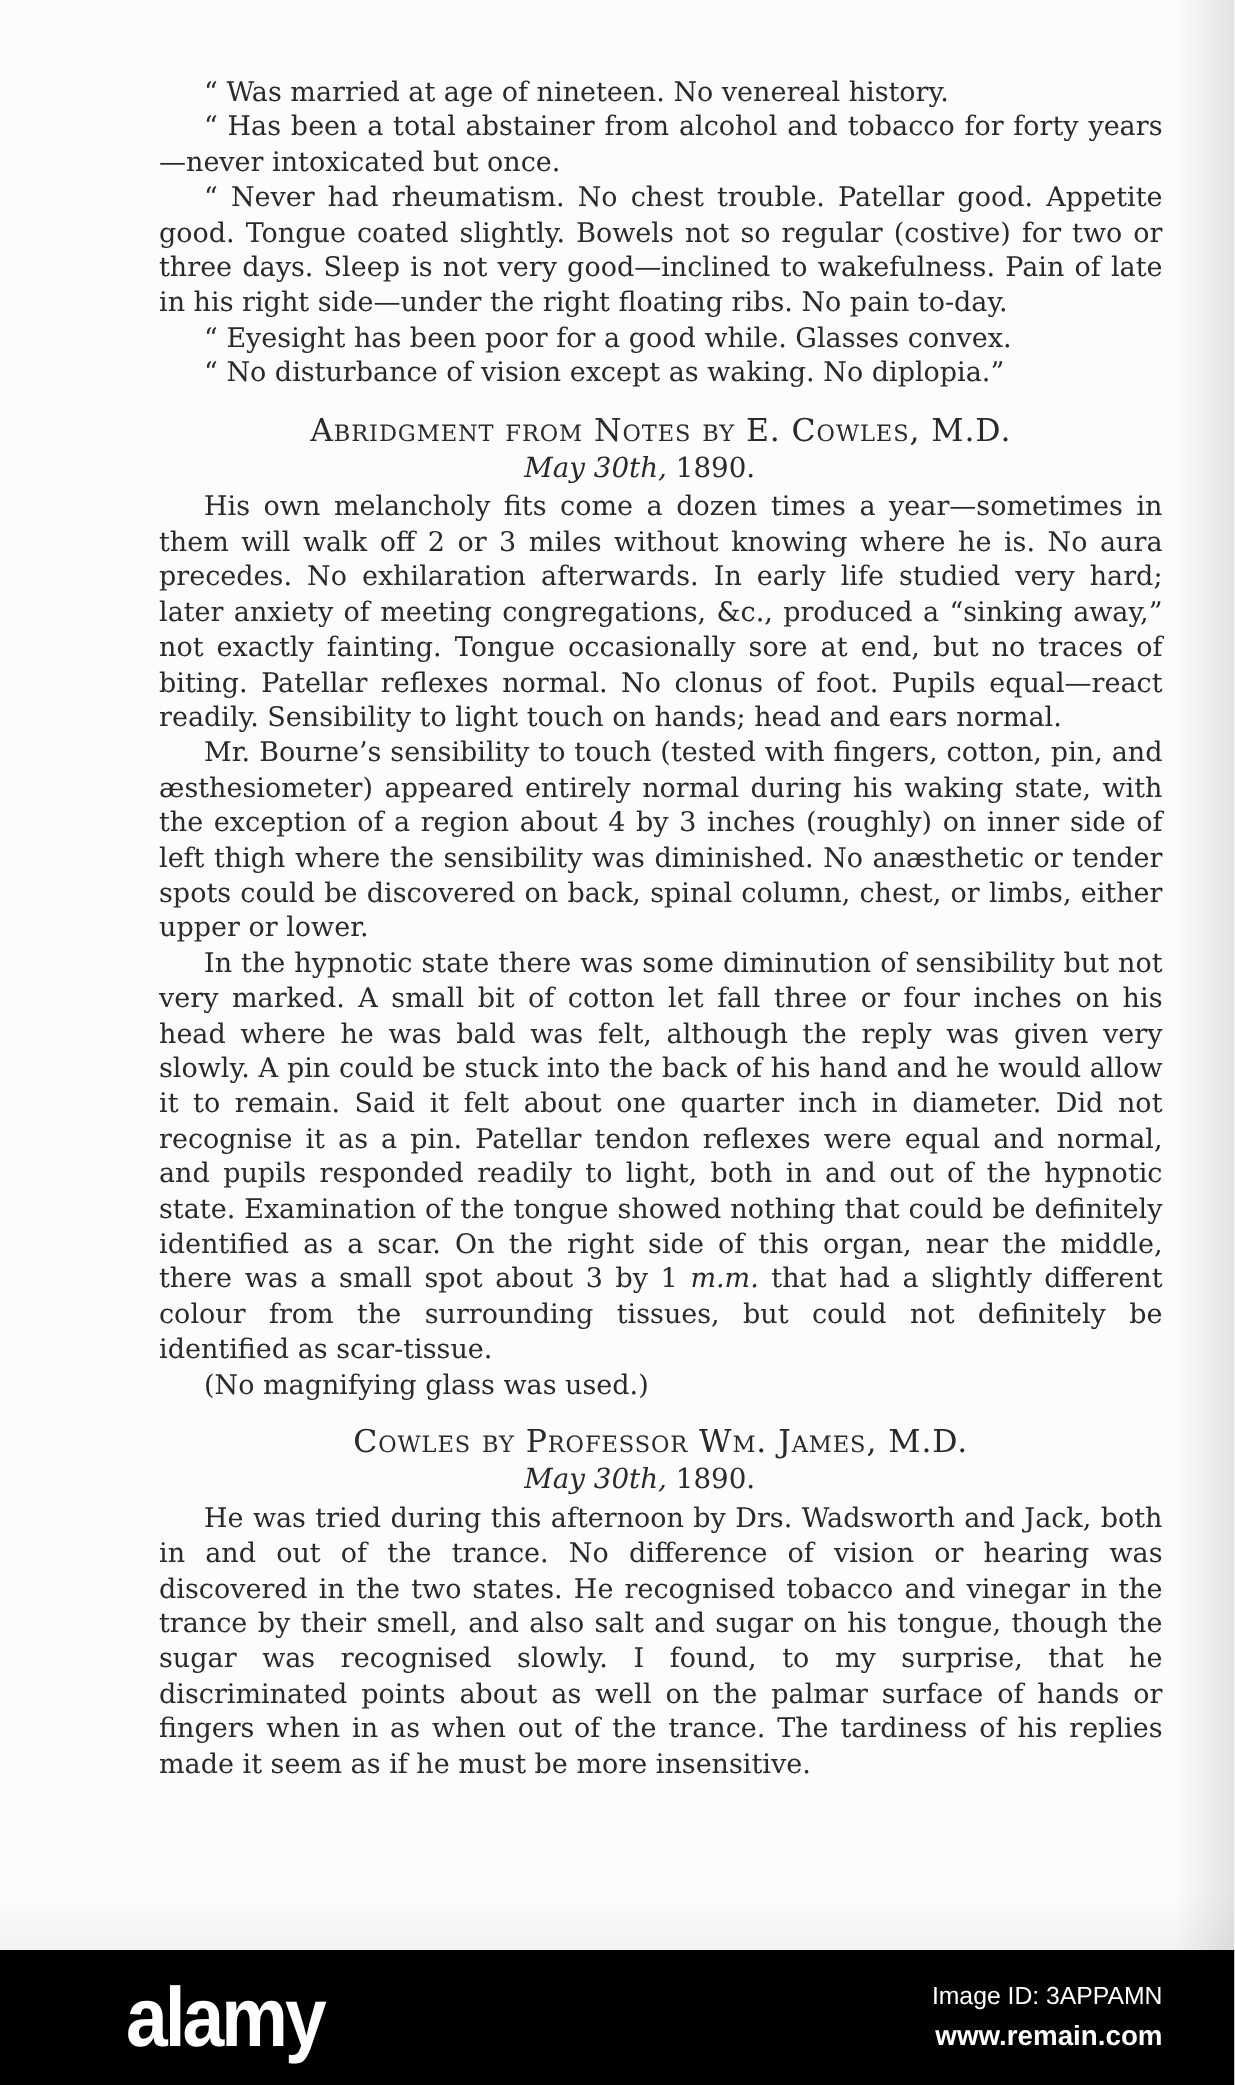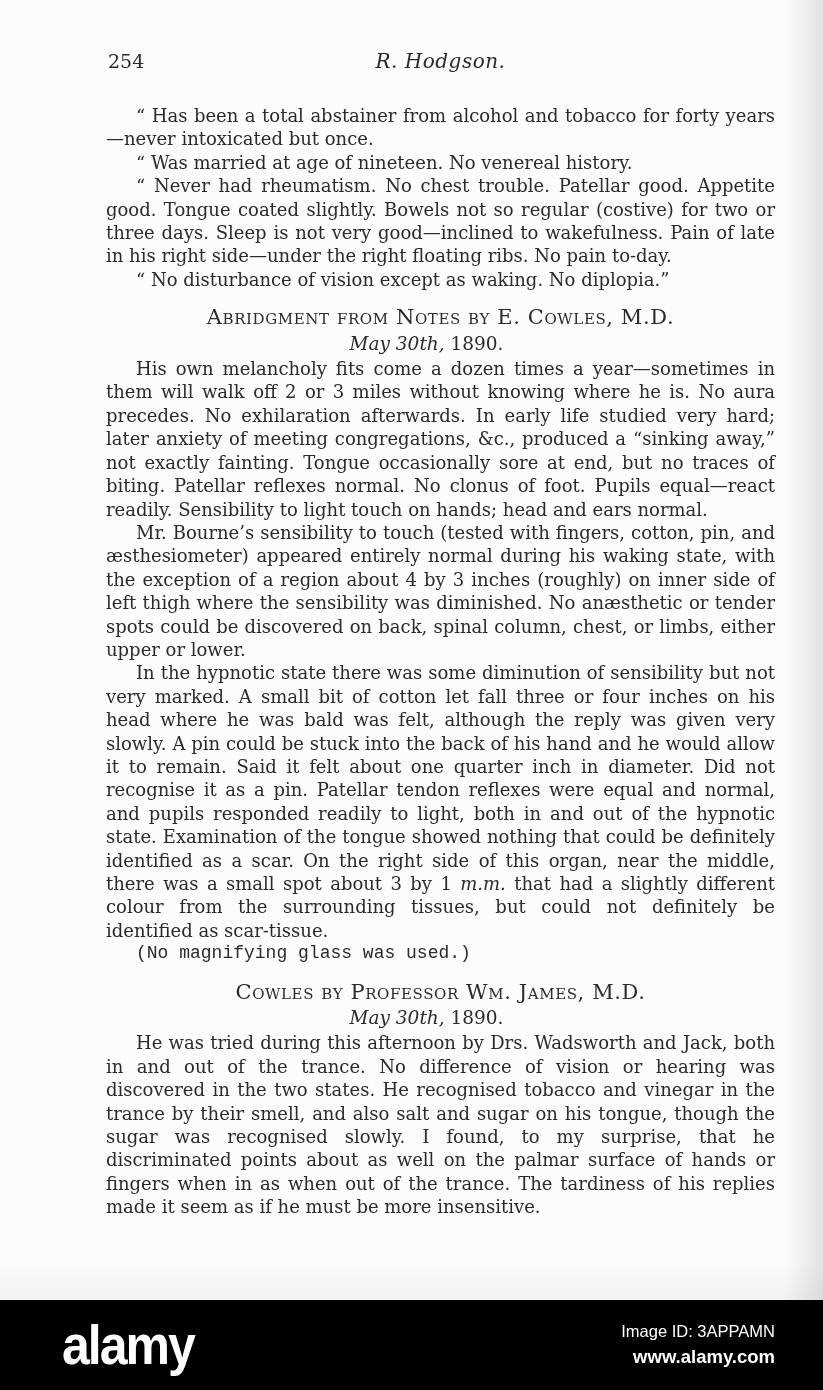--- a/index.html
+++ b/index.html
@@ -66,21 +66,20 @@
     letter-spacing: 0.5px;
   }
   p.body-par {
     margin: 0;
     text-indent: 30px;
     text-align: justify;
   }
   p.plain-line {
     margin: 0;
     text-indent: 30px;
-    font-family: Liberation Mono, monospace;
   }
   .section-heading {
     margin: 15px 0 2px 0;
     text-align: center;
     font-variant: small-caps;
     font-size: 21px;
     letter-spacing: 0.6px;
     white-space: nowrap;
   }
   .date-line {
@@ -98,21 +97,21 @@
     position: absolute;
     left: 0;
     top: 1300px;
     width: 823px;
     height: 90px;
     background: #000000;
     display: flex;
     align-items: center;
     justify-content: space-between;
     box-sizing: border-box;
-    padding: 0 48px 0 62px;
+    padding: 0 48px 0 84px;
   }
   .alamy-logo {
     color: #ffffff;
     font-family: "Liberation Sans", sans-serif;
     font-weight: bold;
     font-size: 50px;
     letter-spacing: -2px;
     line-height: 1;
     transform: scaleY(1.12);
   }
@@ -132,28 +131,25 @@
 </style>
 </head>
 <body>
 
 <div class="paper">
   <div class="paper-edge-right"></div>
   <div class="paper-edge-bottom"></div>
 
   <div class="content">
 
-    <div class="page-header">
-      <span class="page-number">254</span>
-      <span class="running-title">R. Hodgson.</span>
-    </div>
 
+    <p class="body-par">“ Was married at age of nineteen.  No venereal history.</p>
     <p class="body-par">“ Has been a total abstainer from alcohol and tobacco for forty years—never intoxicated but once.</p>
-    <p class="body-par">“ Was married at age of nineteen.  No venereal history.</p>
     <p class="body-par">“ Never had rheumatism.  No chest trouble.  Patellar good.  Appetite good.  Tongue coated slightly.  Bowels not so regular (costive) for two or three days.  Sleep is not very good—inclined to wakefulness.  Pain of late in his right side—under the right floating ribs.  No pain to-day.</p>
+    <p class="body-par">“ Eyesight has been poor for a good while.  Glasses convex.</p>
     <p class="body-par">“ No disturbance of vision except as waking.  No diplopia.”</p>
 
     <p class="section-heading">Abridgment from Notes by E. Cowles, M.D.</p>
     <p class="date-line"><span class="it">May 30th,</span><span> 1890.</span></p>
     <p class="body-par">His own melancholy fits come a dozen times a year—sometimes in them will walk off 2 or 3 miles without knowing where he is.  No aura precedes.  No exhilaration afterwards.  In early life studied very hard; later anxiety of meeting congregations, &amp;c., produced a “sinking away,” not exactly fainting.  Tongue occasionally sore at end, but no traces of biting.  Patellar reflexes normal.  No clonus of foot.  Pupils equal—react readily.  Sensibility to light touch on hands; head and ears normal.</p>
 
     <p class="body-par">Mr. Bourne’s sensibility to touch (tested with fingers, cotton, pin, and æsthesiometer) appeared entirely normal during his waking state, with the exception of a region about 4 by 3 inches (roughly) on inner side of left thigh where the sensibility was diminished.  No anæsthetic or tender spots could be discovered on back, spinal column, chest, or limbs, either upper or lower.</p>
     <p class="body-par"><span>In the hypnotic state there was some diminution of sensibility but not very marked.  A small bit of cotton let fall three or four inches on his head where he was bald was felt, although the reply was given very slowly.  A pin could be stuck into the back of his hand and he would allow it to remain.  Said it felt about one quarter inch in diameter.  Did not recognise it as a pin.  Patellar tendon reflexes were equal and normal, and pupils responded readily to light, both in and out of the hypnotic state.  Examination of the tongue showed nothing that could be definitely identified as a scar.  On the right side of this organ, near the middle, there was a small spot about 3 by 1 </span><span class="mm-italic">m.m.</span><span> that had a slightly different colour from the surrounding tissues, but could not definitely be identified as scar-tissue.</span></p>
     <p class="plain-line">(No magnifying glass was used.)</p>
 
@@ -161,15 +157,15 @@
     <p class="date-line"><span class="it">May 30th,</span><span> 1890.</span></p>
     <p class="body-par">He was tried during this afternoon by Drs. Wadsworth and Jack, both in and out of the trance.  No difference of vision or hearing was discovered in the two states.  He recognised tobacco and vinegar in the trance by their smell, and also salt and sugar on his tongue, though the sugar was recognised slowly.  I found, to my surprise, that he discriminated points about as well on the palmar surface of hands or fingers when in as when out of the trance.  The tardiness of his replies made it seem as if he must be more insensitive.</p>
 
   </div>
 </div>
 
 <div class="watermark-bar">
   <div class="alamy-logo">alamy</div>
   <div class="wm-right">
     <div class="wm-image-id">Image ID: 3APPAMN</div>
-    <div class="wm-url">www.alamy.com</div>
+    <div class="wm-url">www.remain.com</div>
   </div>
 </div>
 
 </body></html>

